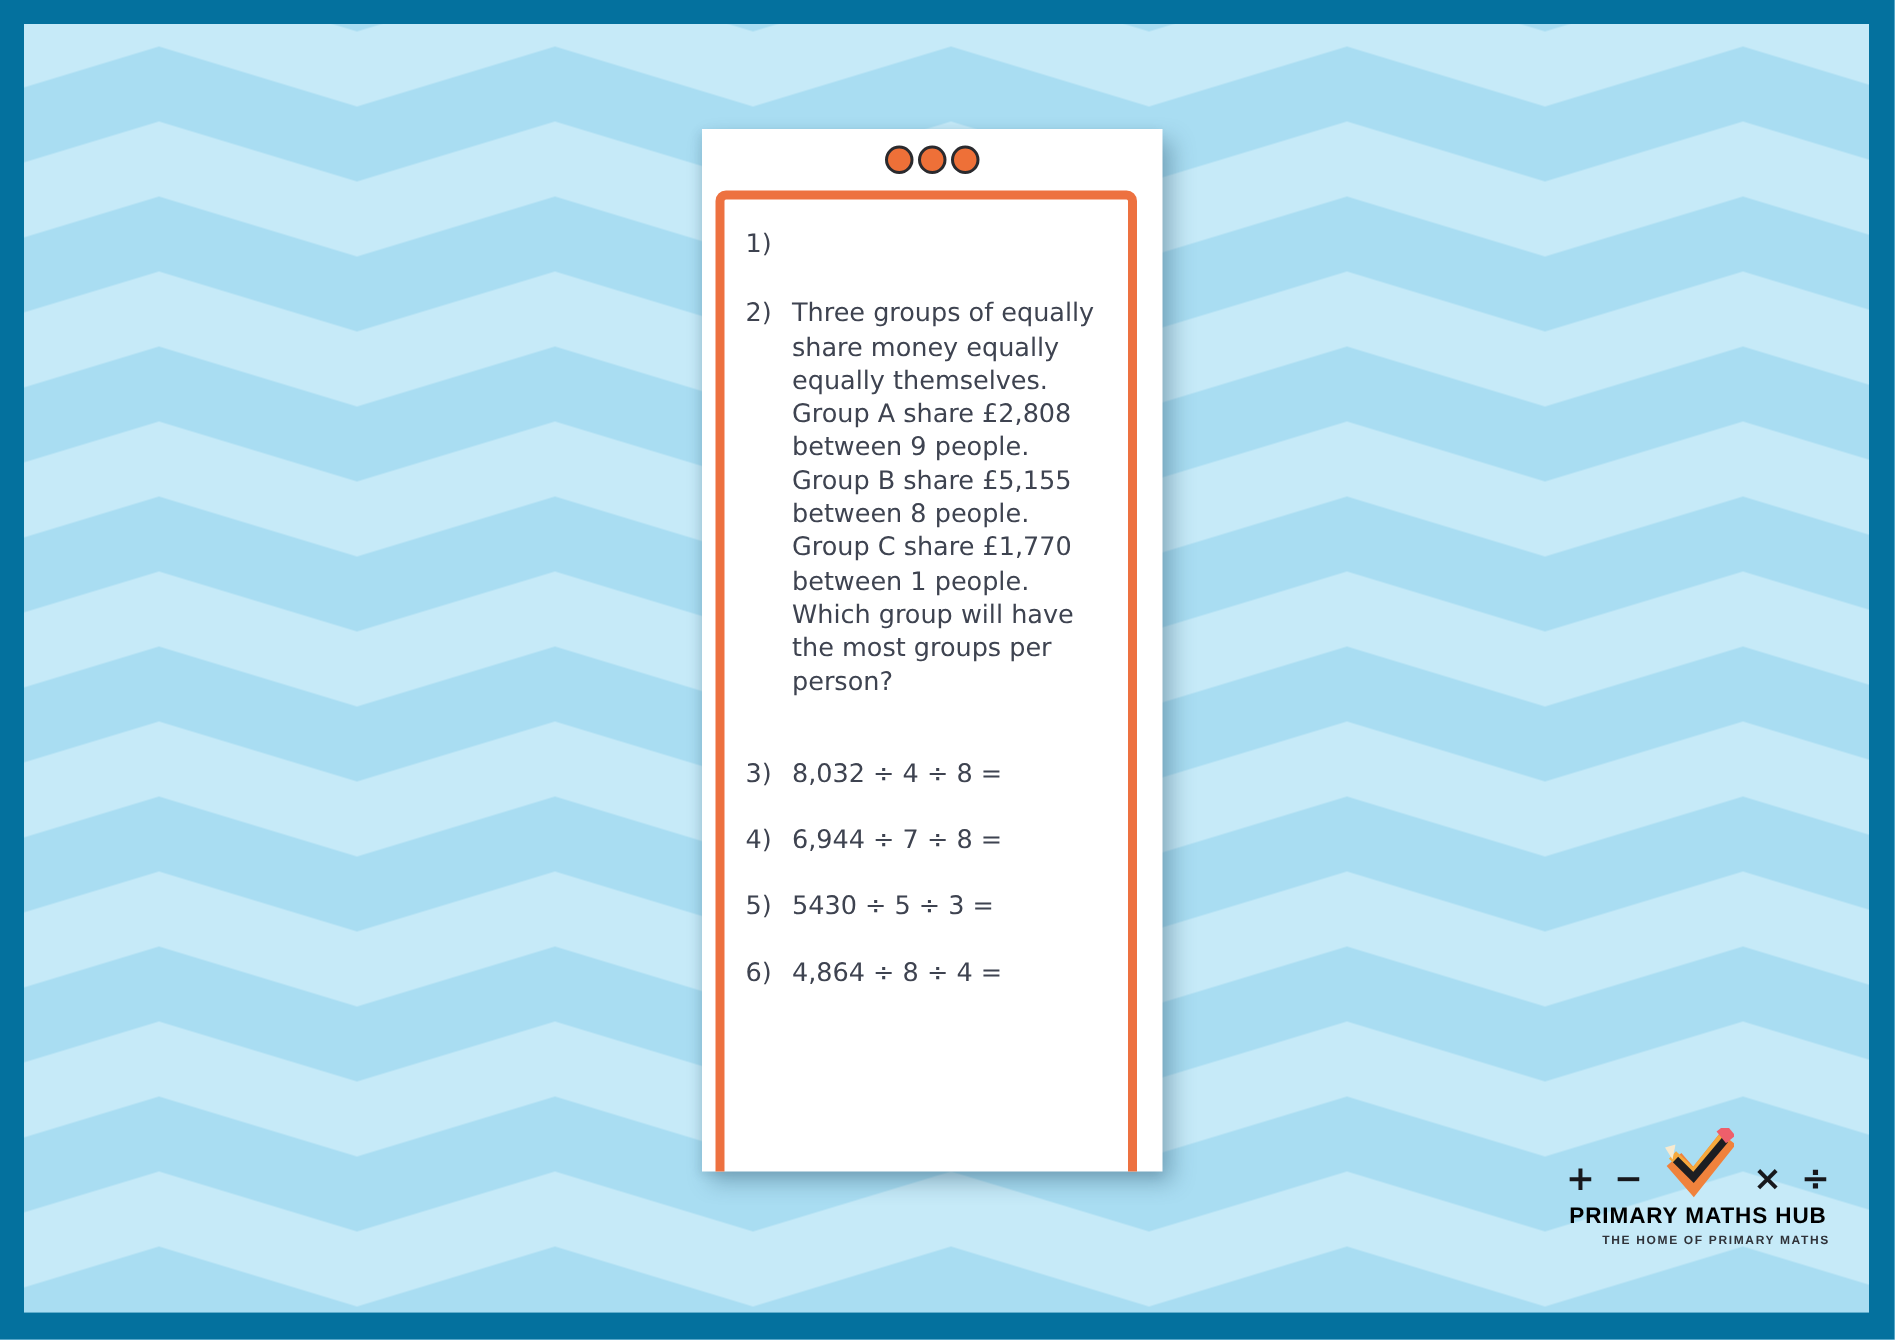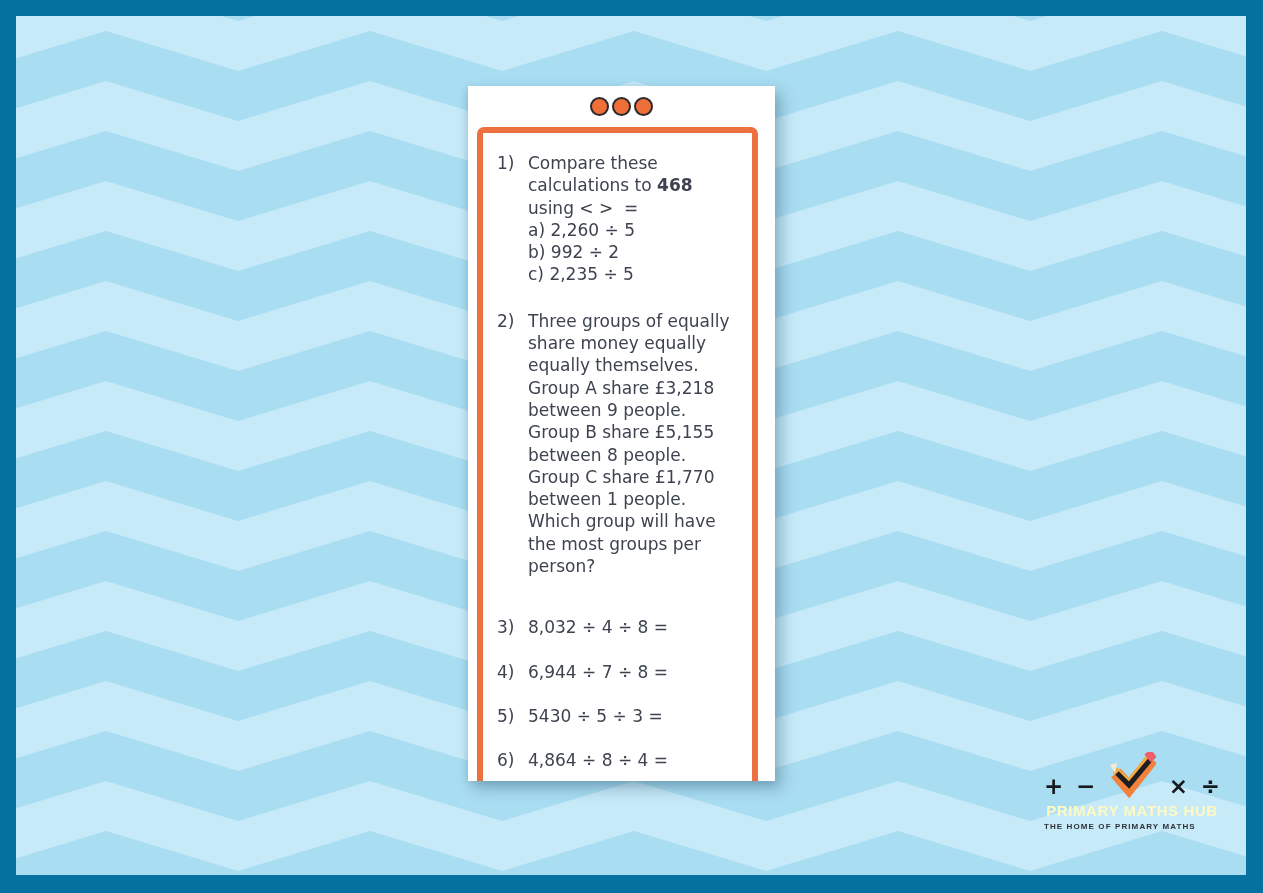--- a/index.html
+++ b/index.html
@@ -29,22 +29,22 @@
   .q-gap-2 { margin-bottom:39px; }
   .q-gap-s { margin-bottom:22px; }
   .qtext b { font-weight:700; }
 
   
   .logo { position:absolute; left:1044px; top:753px; width:176px; }
   .logo-row { display:flex; align-items:flex-end; justify-content:space-between; height:47px; }
   .sym { font:700 23px "DejaVu Sans", sans-serif; color:#17181c; line-height:1; margin-bottom:2px; }
   .logo-check { width:48px; height:48px; }
   .logo-title { margin-top:2px; text-align:center; white-space:nowrap;
-                font:700 15px "Liberation Sans", sans-serif; letter-spacing:.6px; color:#fef9c3; }
-  .logo-tag { margin-top:3px; text-align:left; white-space:nowrap;
+                font:700 15px "Liberation Sans", sans-serif; letter-spacing:.6px; color:#000000; }
+  .logo-tag { margin-top:3px; text-align:right; white-space:nowrap;
               font:700 8px "Liberation Sans", sans-serif; letter-spacing:1.1px; color:#2f3239; }
 </style>
 </head>
 <body>
 
 <div class="bg-area">
   <svg width="1230" height="859">
     <defs>
       <pattern id="chev" width="264" height="100" patternUnits="userSpaceOnUse" patternTransform="translate(90,-35)">
         <rect width="264" height="100" fill="#a9ddf2"></rect>
@@ -59,37 +59,29 @@
   <div class="dots">
     <span class="dot"></span>
     <span class="dot"></span>
     <span class="dot"></span>
   </div>
 
   <div class="qbox">
 
     <div class="q q-gap-1">
       <span class="qnum">1)</span>
-      <div class="qtext">
-        <div>Compare these</div>
-        <div><span>calculations to </span><b>468</b></div>
-        <div>using &lt; &gt; &nbsp;=</div>
-        <div>a) 2,260 ÷ 5</div>
-        <div>b) 992 ÷ 2</div>
-        <div>c) 2,235 ÷ 5</div>
-      </div>
     </div>
 
     <div class="q q-gap-2">
       <span class="qnum">2)</span>
       <div class="qtext">
         <div>Three groups of equally</div>
         <div>share money equally</div>
         <div>equally themselves.</div>
-        <div>Group A share £3,218</div>
+        <div>Group A share £2,808</div>
         <div>between 9 people.</div>
         <div>Group B share £5,155</div>
         <div>between 8 people.</div>
         <div>Group C share £1,770</div>
         <div>between 1 people.</div>
         <div>Which group will have</div>
         <div>the most groups per</div>
         <div>person?</div>
       </div>
     </div>

